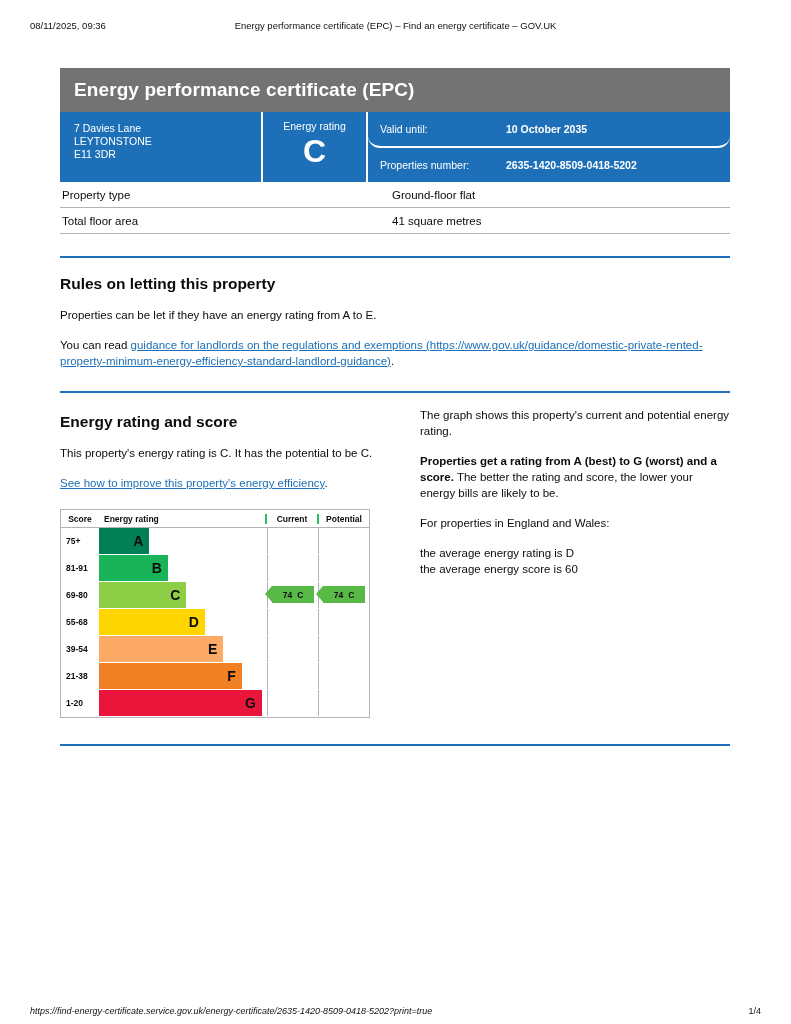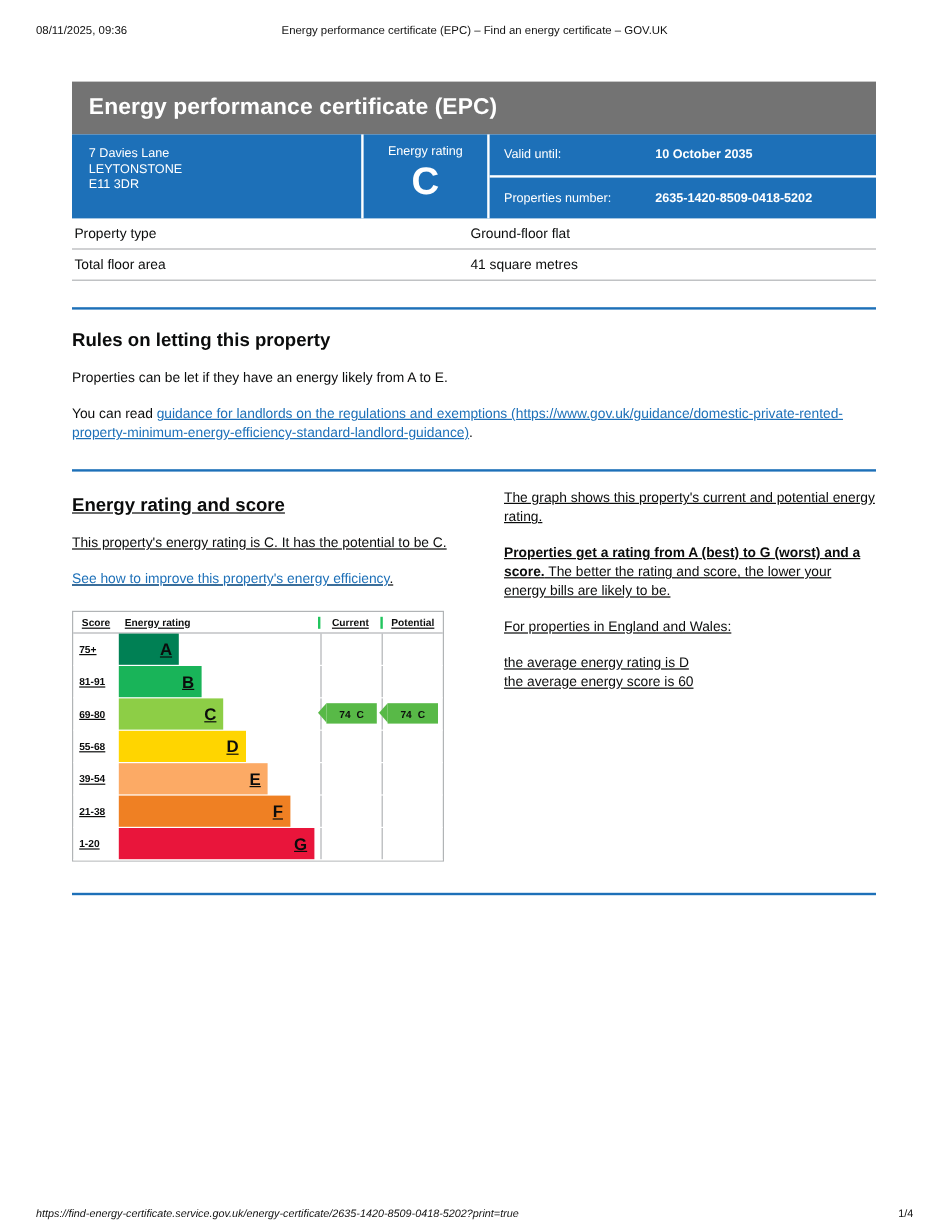--- a/index.html
+++ b/index.html
@@ -81,21 +81,21 @@
 
   
   .summary {
     display: flex;
     width: 670px;
     background: #1d70b8;
     color: #ffffff;
     height: 70px;
   }
   .summary-address {
-    width: 243px;
+    width: 203px;
     padding: 10px 0 0 14px;
     box-sizing: border-box;
     font-size: 10.5px;
     line-height: 13px;
     border-right: 2px solid #ffffff;
   }
   .summary-rating {
     width: 105px;
     box-sizing: border-box;
     text-align: center;
@@ -120,20 +120,21 @@
   .summary-meta .row {
     flex: 1;
     display: flex;
     align-items: center;
     font-size: 10.5px;
     padding-left: 12px;
     box-sizing: border-box;
   }
   .summary-meta .row:first-child {
     border-bottom: 2px solid #ffffff;
+    border-radius: 12px;
   }
   .summary-meta .row .k {
     width: 126px;
   }
   .summary-meta .row .v {
     font-weight: bold;
   }
 
   
   .detail-rows {
@@ -167,21 +168,20 @@
   }
   a.link {
     color: #1d70b8;
     text-decoration: underline;
   }
 
   
   .cols {
     display: flex;
     margin-top: 12px;
-    text-decoration: underline;
   }
   .col-left {
     width: 360px;
   }
   .col-right {
     width: 310px;
     padding-top: 2px;
   }
   .col-right p {
     font-size: 11.5px;
@@ -324,21 +324,21 @@
     </div>
     <div class="detail-row">
       <div class="k">Total floor area</div>
       <div class="v">41 square metres</div>
     </div>
   </div>
 
   <hr class="thick">
 
   <h2 class="sec">Rules on letting this property</h2>
-  <p class="body">Properties can be let if they have an energy likely from A to E.</p>
+  <p class="body">Properties can be let if they have an energy rating from A to E.</p>
   <p class="body">
     <span>You can read </span><a class="link" href="#">guidance for landlords on the regulations and exemptions (https://www.gov.uk/guidance/domestic-private-rented-property-minimum-energy-efficiency-standard-landlord-guidance)</a><span>.</span>
   </p>
 
   <hr class="thick">
 
   <div class="cols">
     <div class="col-left">
       <h2 class="sec" style="margin-top:8px">Energy rating and score</h2>
       <p class="body">This property's energy rating is C. It has the potential to be C.</p>

